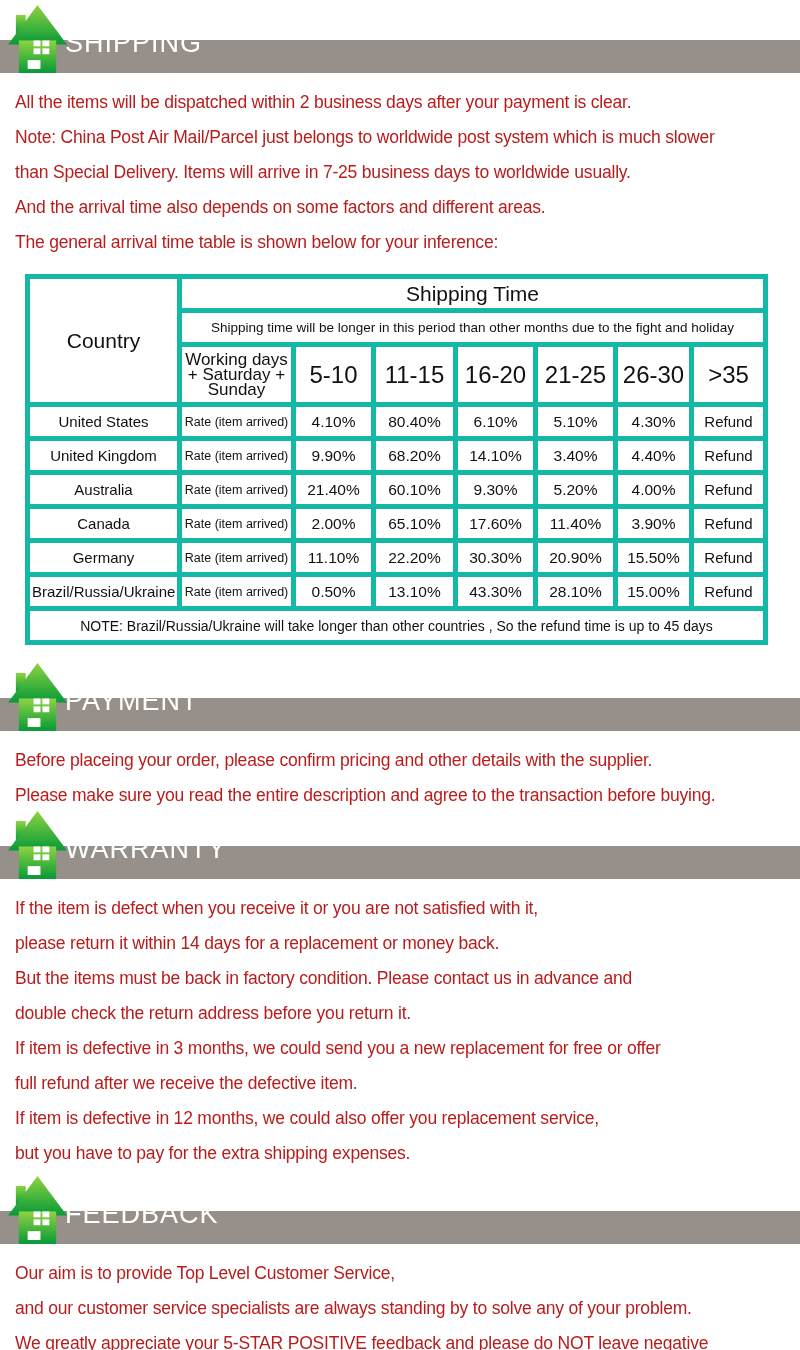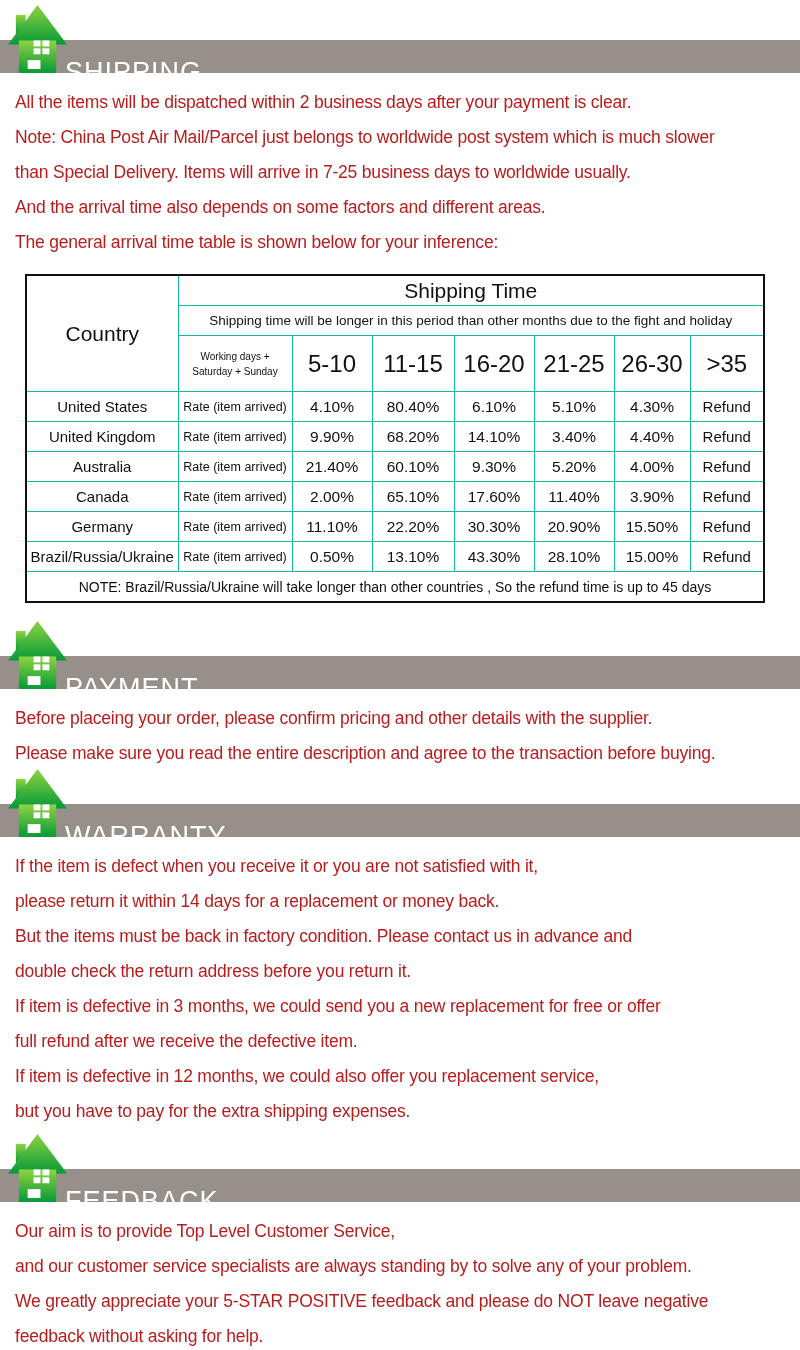--- a/index.html
+++ b/index.html
@@ -5,40 +5,40 @@
   html,body{margin:0;padding:0;}
   body{
     width:800px;height:1350px;overflow:hidden;background:#ffffff;
     font-family:"Liberation Sans", sans-serif;color:#2b2b2b;
     position:relative;
   }
   
   .sec-header{position:relative;height:73px;}
   .sec-bar{position:absolute;top:40px;left:0;width:100%;height:33px;background:var(--bar,#97908a);}
   .sec-title{
-    position:absolute;top:56px;left:65px;height:21px;line-height:32px;
+    position:absolute;top:27px;left:65px;height:21px;line-height:32px;
     font-size:27px;letter-spacing:1px;color:#ffffff;font-weight:400;
   }
   .house{position:absolute;left:8px;top:3px;width:59px;height:71px;z-index:2;}
   .mt13{margin-top:13px;}
   .mtneg{margin-top:-7px;}
   
   .paras{margin:12px 0 0 15px;}
   .paras p{margin:0;font-size:17.5px;line-height:35px;letter-spacing:-0.2px;color:#b91c1c;white-space:nowrap;}
   
   .ship-table{
     border-collapse:collapse;margin:14px 0 0 25px;width:738px;
     table-layout:fixed;color:#111111;
   }
-  .ship-table th,.ship-table td{border:1px solid #14b8a6;padding:0 2px;text-align:center;font-weight:normal;overflow:hidden;}
+  .ship-table th,.ship-table td{border:5px solid #14b8a6;padding:0 2px;text-align:center;font-weight:normal;overflow:hidden;}
   .ship-table{border:2px solid #111;}
   .country-h{font-size:21px;}
   .st-h{font-size:21px;height:29px;}
   .st-sub{font-size:13.5px;height:29px;}
-  .wd-h{font-size:10px;line-height:15px;height:55px;}
+  .wd-h{font-size:17px;line-height:15px;height:55px;}
   .range{font-size:24px;}
   td.country{font-size:15px;height:29px;}
   td.rate-label{font-size:12.5px;}
   td.pct{font-size:15.5px;}
   td.refund{font-size:15px;}
   .note-cell{font-size:14px;height:29px;text-align:center;}
 </style>
 </head>
 <body style="--bar: #97908a;">
 

